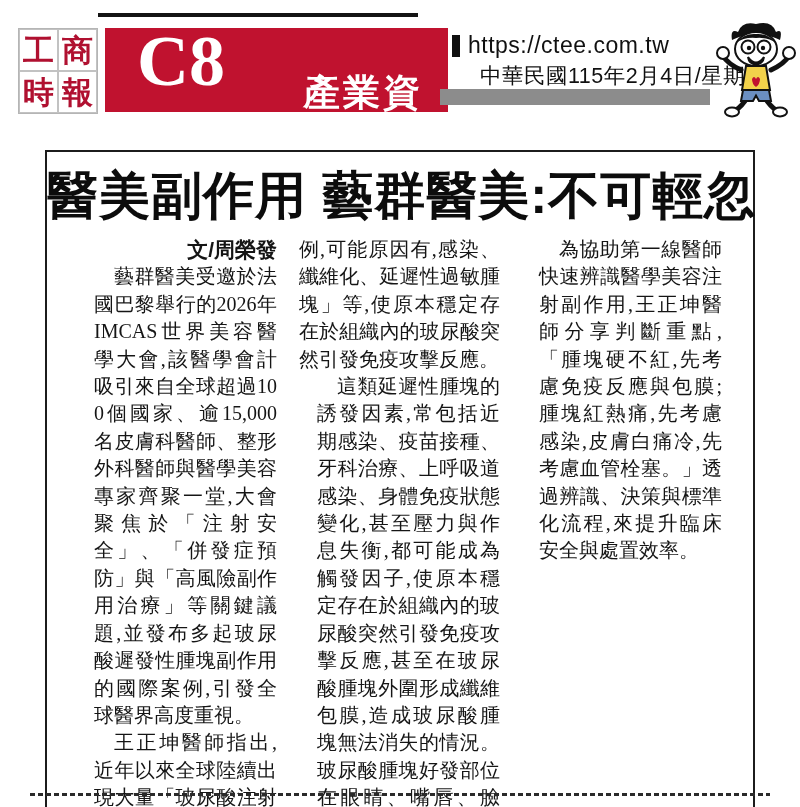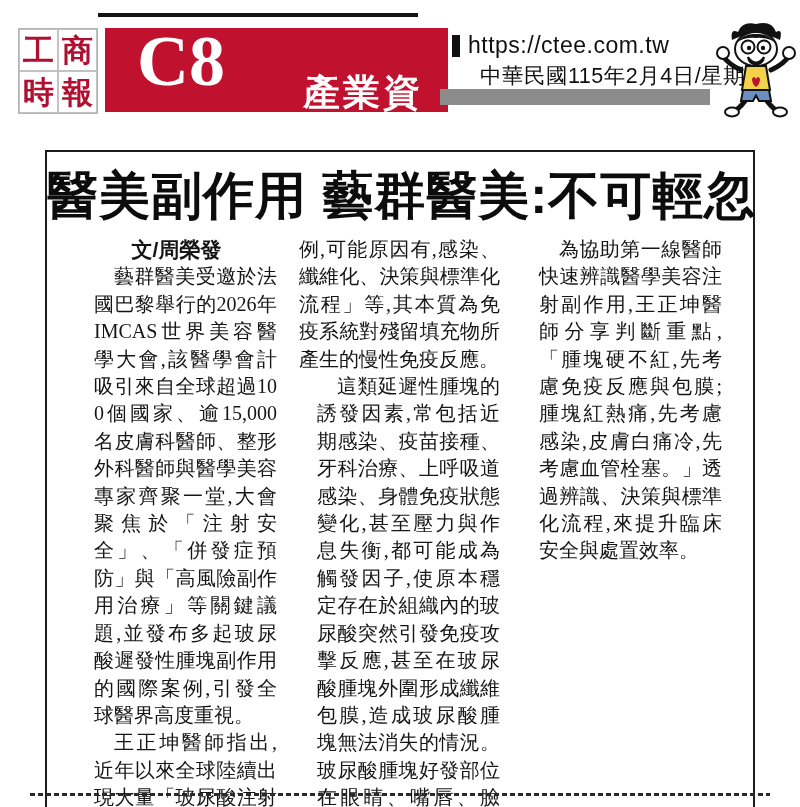--- a/index.html
+++ b/index.html
@@ -59,21 +59,21 @@
   .col{
     position:absolute;top:84px;width:201px;
     font-family:"Liberation Serif",serif;font-size:20px;line-height:27.4px;
     text-align:justify;word-break:break-all;color:#151515;
   }
   .col-1{left:29px;}
   .col-2{left:252px;}
   .col-3{left:474px;}
   .byline{
     font-family:"Liberation Sans",sans-serif;font-weight:bold;font-size:21px;
-    text-align:center;line-height:27.4px;
+    text-align:right;line-height:27.4px;
   }
   .para{margin:0;}
   .para.indent{text-indent:1em;margin-left:18px;}
   .bottom-dashes{
     position:absolute;left:30px;top:793px;width:740px;height:2.5px;
     background:repeating-linear-gradient(90deg,#2a2a2a 0 5px,transparent 5px 8px);
   }
 </style>
 </head>
 <body>
@@ -126,21 +126,21 @@
 <div class="article-box">
   <div class="headline">醫美副作用 藝群醫美:不可輕忽</div>
 
   <div class="col col-1">
     <div class="byline">文/周榮發</div>
     <p class="para indent">藝群醫美受邀於法國巴黎舉行的2026年IMCAS世界美容醫學大會,該醫學會計吸引來自全球超過100個國家、逾15,000名皮膚科醫師、整形外科醫師與醫學美容專家齊聚一堂,大會聚焦於「注射安全」、「併發症預防」與「高風險副作用治療」等關鍵議題,並發布多起玻尿酸遲發性腫塊副作用的國際案例,引發全球醫界高度重視。</p>
     <p class="para indent">王正坤醫師指出,近年以來全球陸續出現大量「玻尿酸注射數年之後,才突然形成硬塊腫脹」的病</p>
   </div>
 
   <div class="col col-2">
-    <p class="para">例,可能原因有,感染、纖維化、決策與標準化流程」等,其本質為免疫系統對殘留填充物所產生的慢性免疫反應。</p>
+    <p class="para">例,可能原因有,感染、纖維化、延遲性過敏腫塊」等,使原本穩定存在於組織內的玻尿酸突然引發免疫攻擊反應。</p>
     <p class="para indent">這類延遲性腫塊的誘發因素,常包括近期感染、疫苗接種、牙科治療、上呼吸道感染、身體免疫狀態變化,甚至壓力與作息失衡,都可能成為觸發因子,使原本穩定存在於組織內的玻尿酸突然引發免疫攻擊反應,甚至在玻尿酸腫塊外圍形成纖維包膜,造成玻尿酸腫塊無法消失的情況。玻尿酸腫塊好發部位在眼睛、嘴唇、臉頰、太陽穴等處。</p>
 
   </div>
 
   <div class="col col-3">
     <p class="para indent">為協助第一線醫師快速辨識醫學美容注射副作用,王正坤醫師分享判斷重點,「腫塊硬不紅,先考慮免疫反應與包膜;腫塊紅熱痛,先考慮感染,皮膚白痛冷,先考慮血管栓塞。」透過辨識、決策與標準化流程,來提升臨床安全與處置效率。</p>
   </div>
 </div>
 
 <div class="bottom-dashes"></div>

